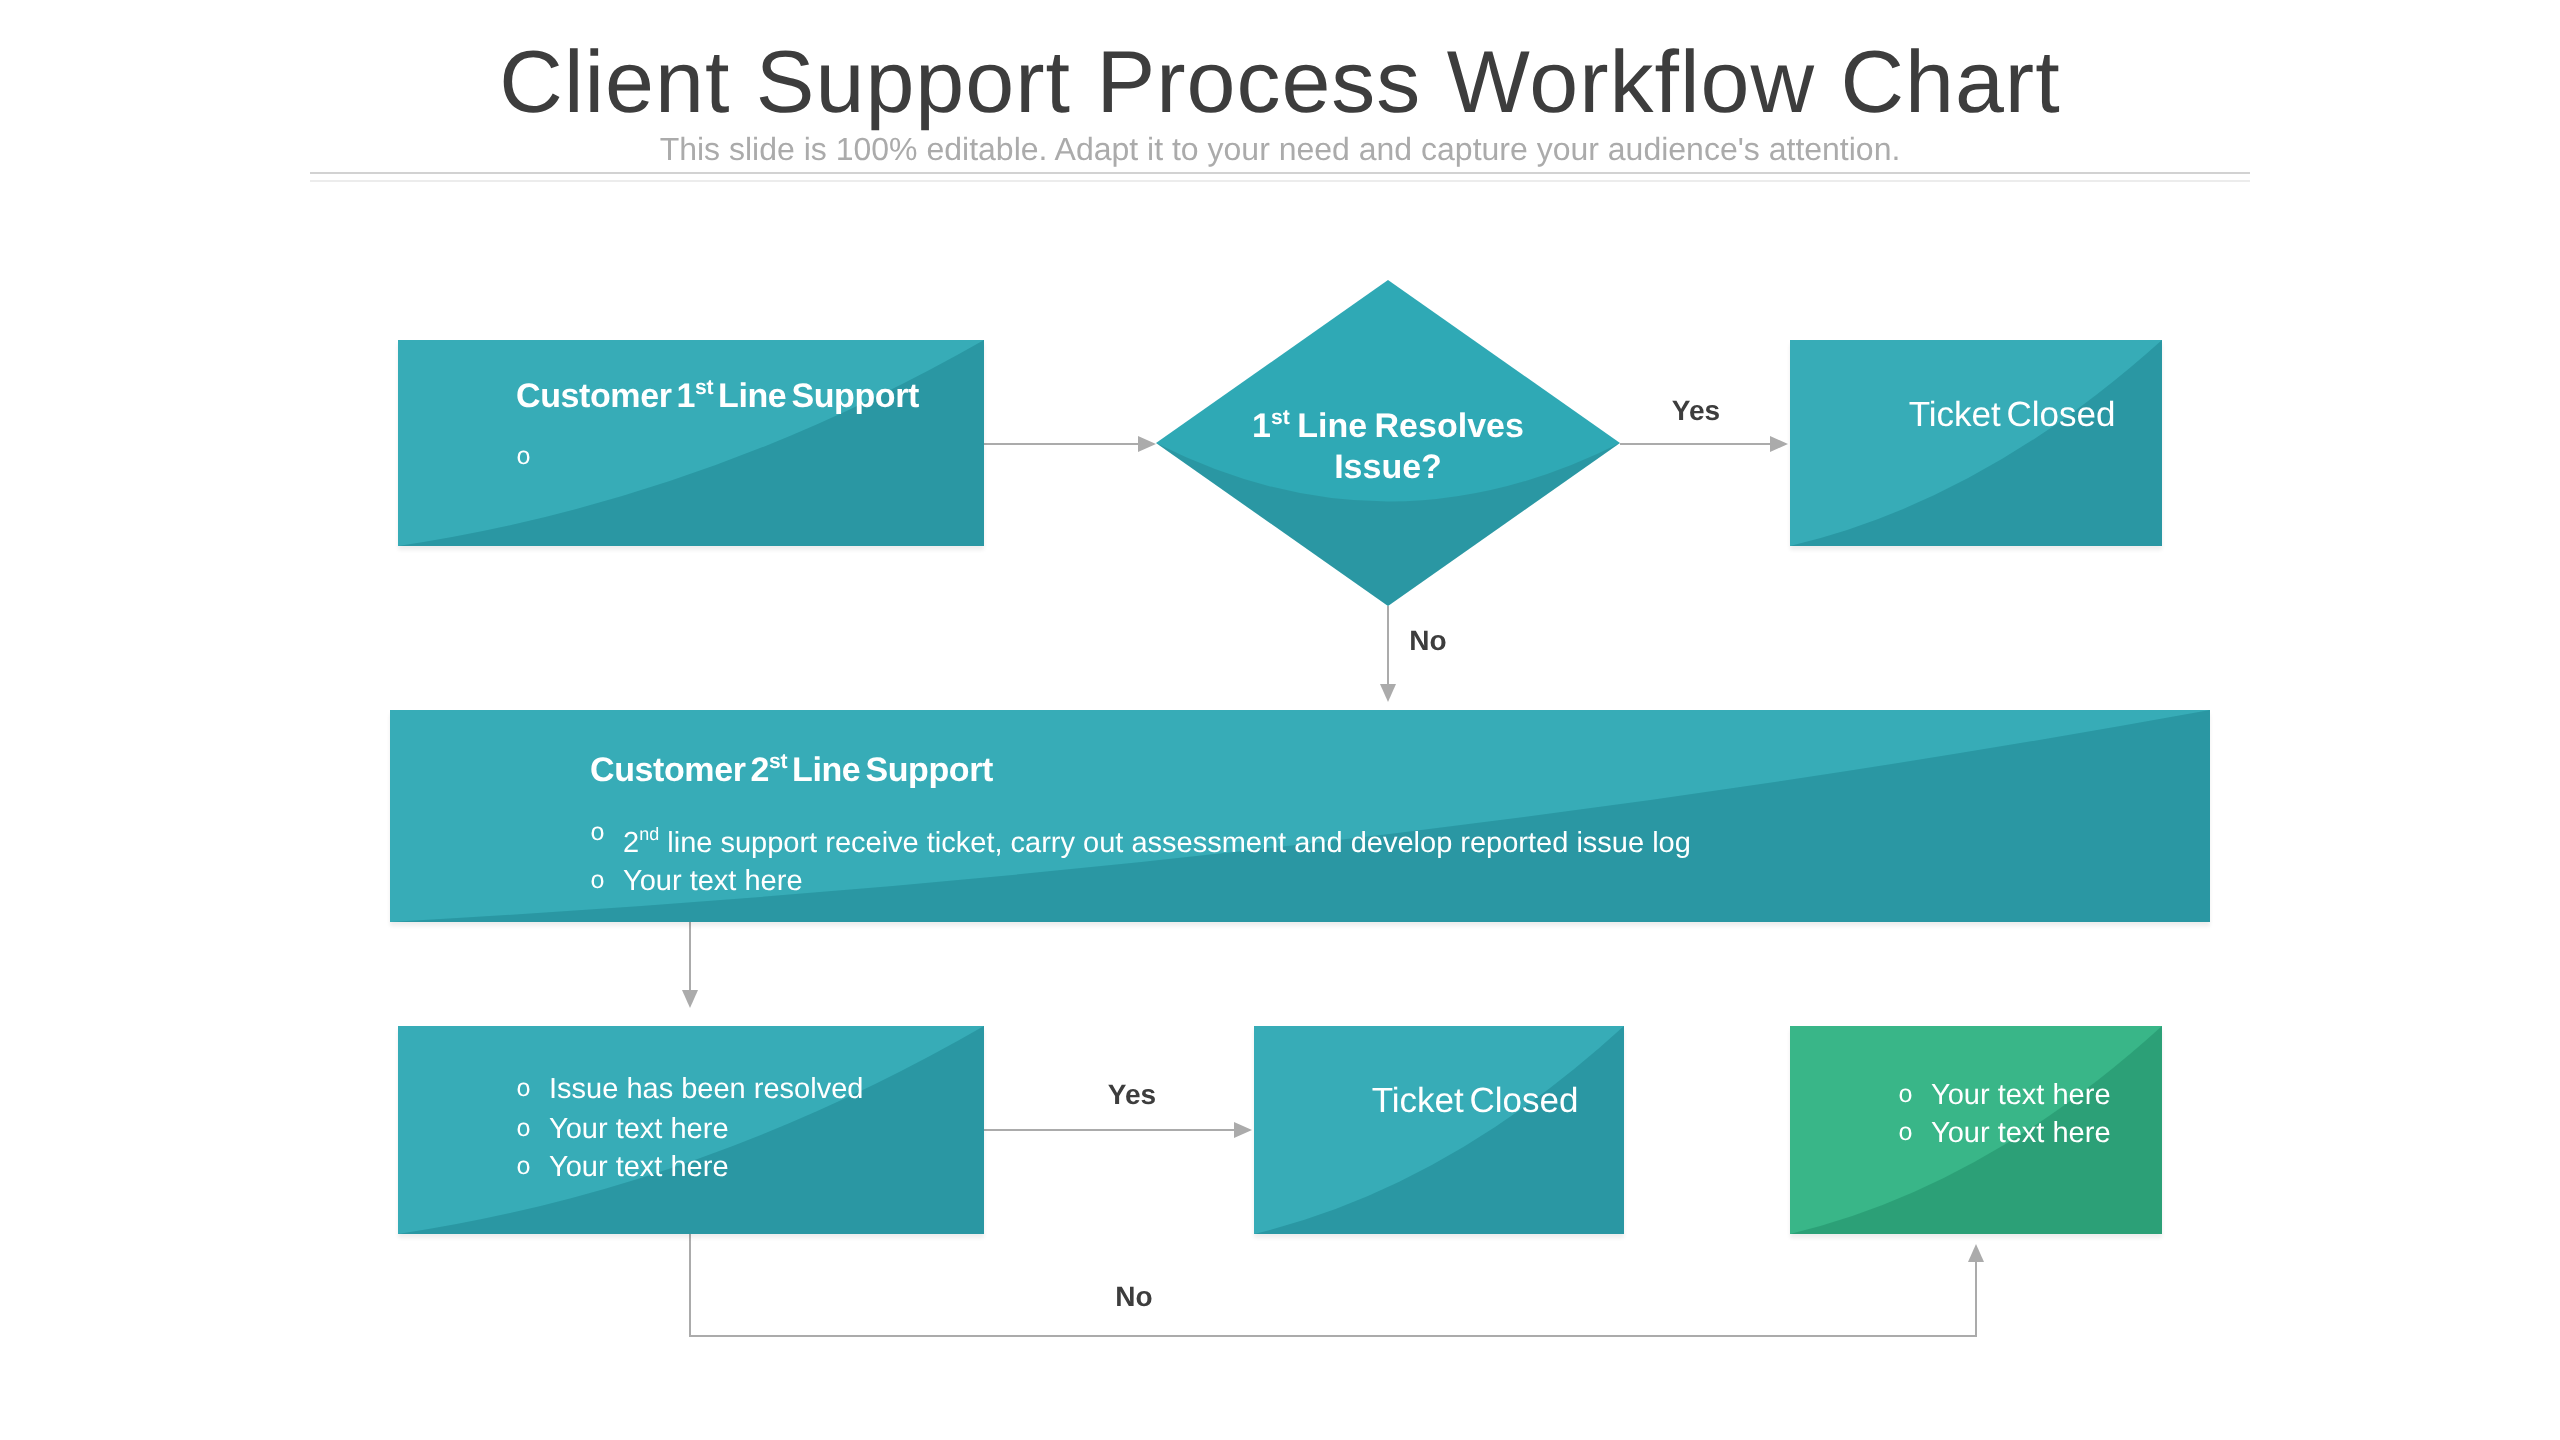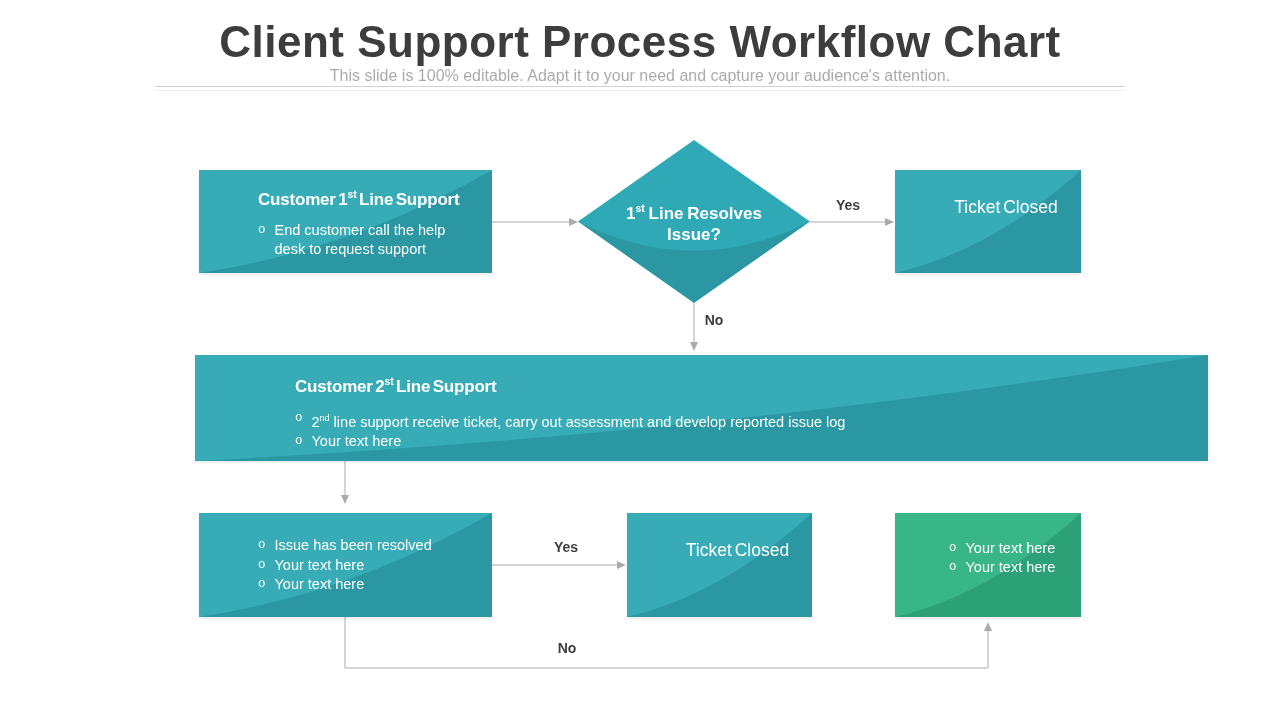--- a/index.html
+++ b/index.html
@@ -4,21 +4,21 @@
 <style>
   html,body { margin:0; padding:0; background:#fff; }
   .canvas {
     position:relative; width:1280px; height:720px; background:#ffffff;
     font-family:"Liberation Sans", sans-serif; overflow:hidden;
   }
 
   
   .slide-title {
     position:absolute; left:0; top:18px; width:1280px; text-align:center;
-    font-size:44px; line-height:48px; font-weight:700; color:var(--title);
+    font-size:44px; line-height:48px; font-weight:400; color:var(--title);
     letter-spacing:0.5px;
   }
   .slide-subtitle {
     position:absolute; left:0; top:67px; width:1280px; text-align:center;
     font-size:16px; color:var(--muted);
   }
   .title-divider {
     position:absolute; left:155px; top:86px; width:970px; height:3px;
     border-top:1px solid #d2d2d2; border-bottom:1px solid #ececec;
   }
@@ -52,21 +52,21 @@
     word-spacing:-2px; padding-top:27px;
   }
 
   
   .n-box1   { left:199px; top:170px; width:293px; height:103px; }
   .n-box1 .node-content { padding:18px 20px 0 23px; }
   .n-box1 .box-title { margin-bottom:11px; }
   .n-box1 .btext { max-width:196px; }
 
   .n-ticket-top    { left:895px; top:170px; width:186px; height:103px; }
-  .n-band   { left:195px; top:355px; width:1013px; height:106px; }
+  .n-band   { left:195px; top:355px; width:910px; height:106px; }
   .n-band .node-content { padding:20px 30px 0 64px; }
   .n-band .box-title { margin-bottom:12px; }
 
   .n-box3   { left:199px; top:513px; width:293px; height:104px; }
   .n-box3 .node-content { padding:23px 16px 0 23px; }
 
   .n-ticket-bottom { left:627px; top:513px; width:185px; height:104px; }
 
   .n-green  { left:895px; top:513px; width:186px; height:104px; }
   .n-green .node-content { height:104px; display:flex; flex-direction:column;
@@ -116,21 +116,20 @@
 
   <div class="node teal n-box1">
     <svg class="sheen" viewBox="0 0 100 100" preserveAspectRatio="none">
       <path d="M0,100 Q52,78 100,0 L100,100 Z" fill="rgba(0,0,10,0.10)"></path>
       <path d="M0,100 Q52,78 100,0 L0,0 Z" fill="rgba(255,255,255,0.04)"></path>
     </svg>
     <div class="node-content">
       <div class="box-title"><span>Customer 1</span><sup>st</sup><span> Line Support</span></div>
       <div class="bullet">
         <span class="marker">o</span>
-        <span class="btext">End customer call the help desk to request support</span>
       </div>
     </div>
   </div>
 
   <div class="n-diamond">
     <svg width="232" height="163" viewBox="0 0 232 163">
       <defs>
           <clipPath id="dclip">
             <polygon points="116,0 232,81.5 116,163 0,81.5"></polygon>
           </clipPath>

